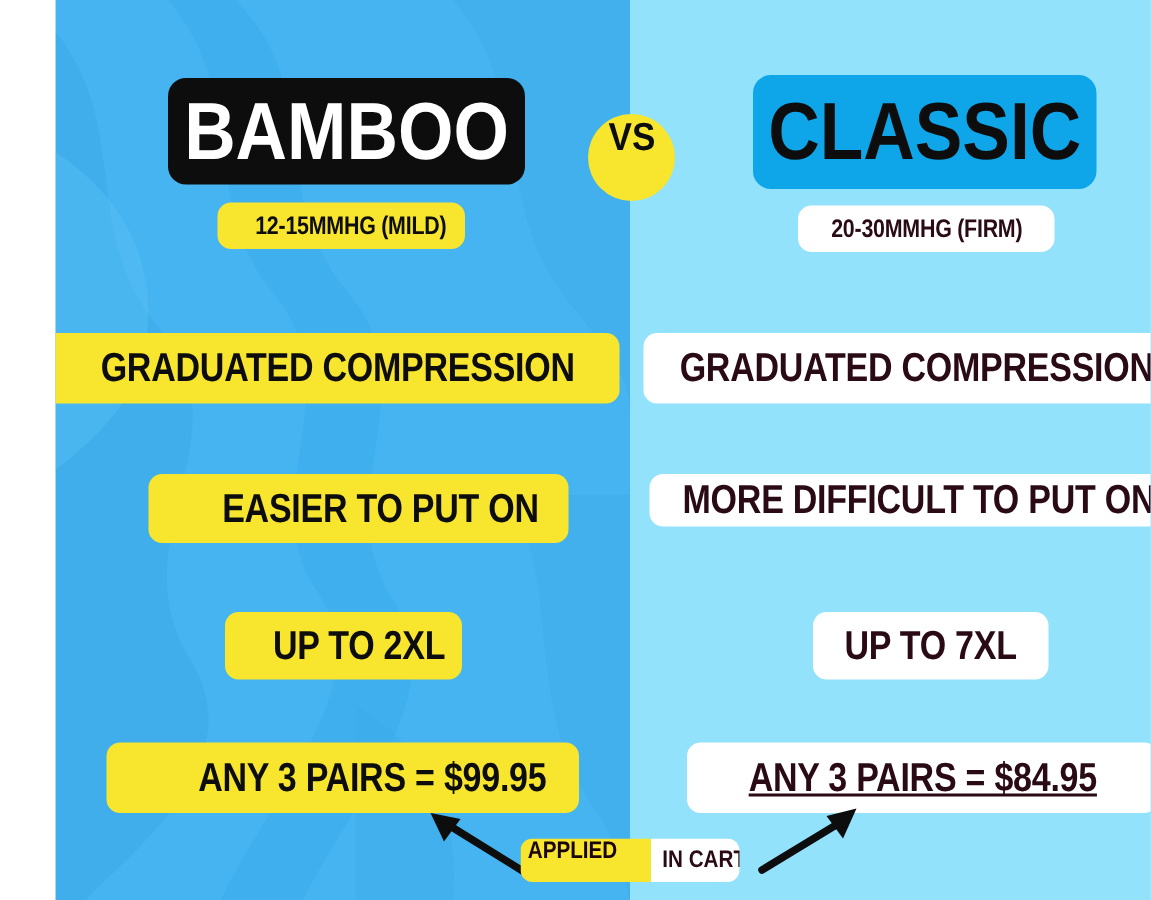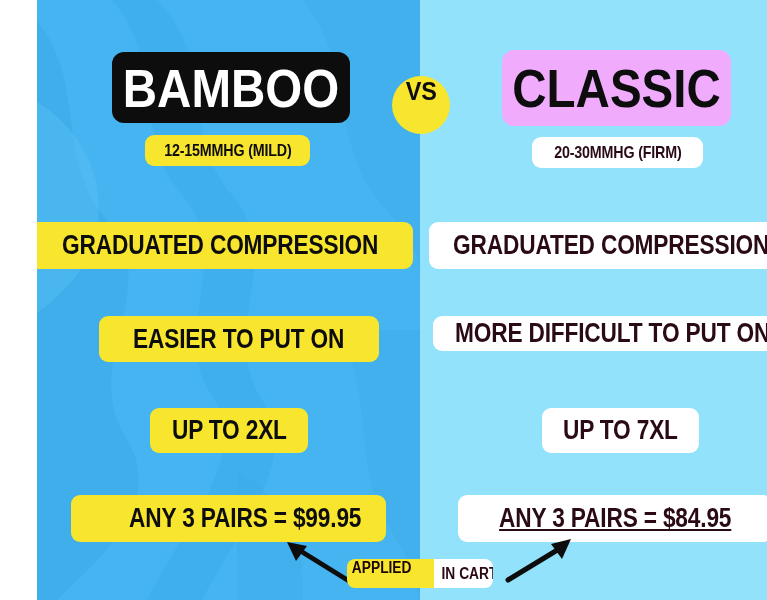--- a/index.html
+++ b/index.html
@@ -43,20 +43,21 @@
     align-items: center;
     justify-content: center;
     box-sizing: border-box;
     white-space: nowrap;
     letter-spacing: -0.2px;
   }
   .pill-yellow {
     background: #f7e52e;
     color: #0d0d0d;
     border-radius: 9px;
+    justify-content: flex-end;
   }
   .pill-white {
     background: #ffffff;
     color: #2a0a14;
     border-radius: 9px;
   }
 
   
   .cond {
     font-weight: 700;
@@ -76,21 +77,21 @@
   }
   #title-left-box {
     left: 75px; top: 52px;
     width: 238px; height: 71px;
     background: #0d0d0d;
     color: #ffffff;
   }
   #title-right-box {
     left: 465px; top: 50px;
     width: 229px; height: 76px;
-    background: #f0abfc;
+    background: #0ea5e9;
     color: #0d0d0d;
   }
   .title-text {
     font-size: 54px;
     font-weight: 700;
     letter-spacing: 0px;
     transform: scaleX(0.88);
     line-height: 1;
   }
 

